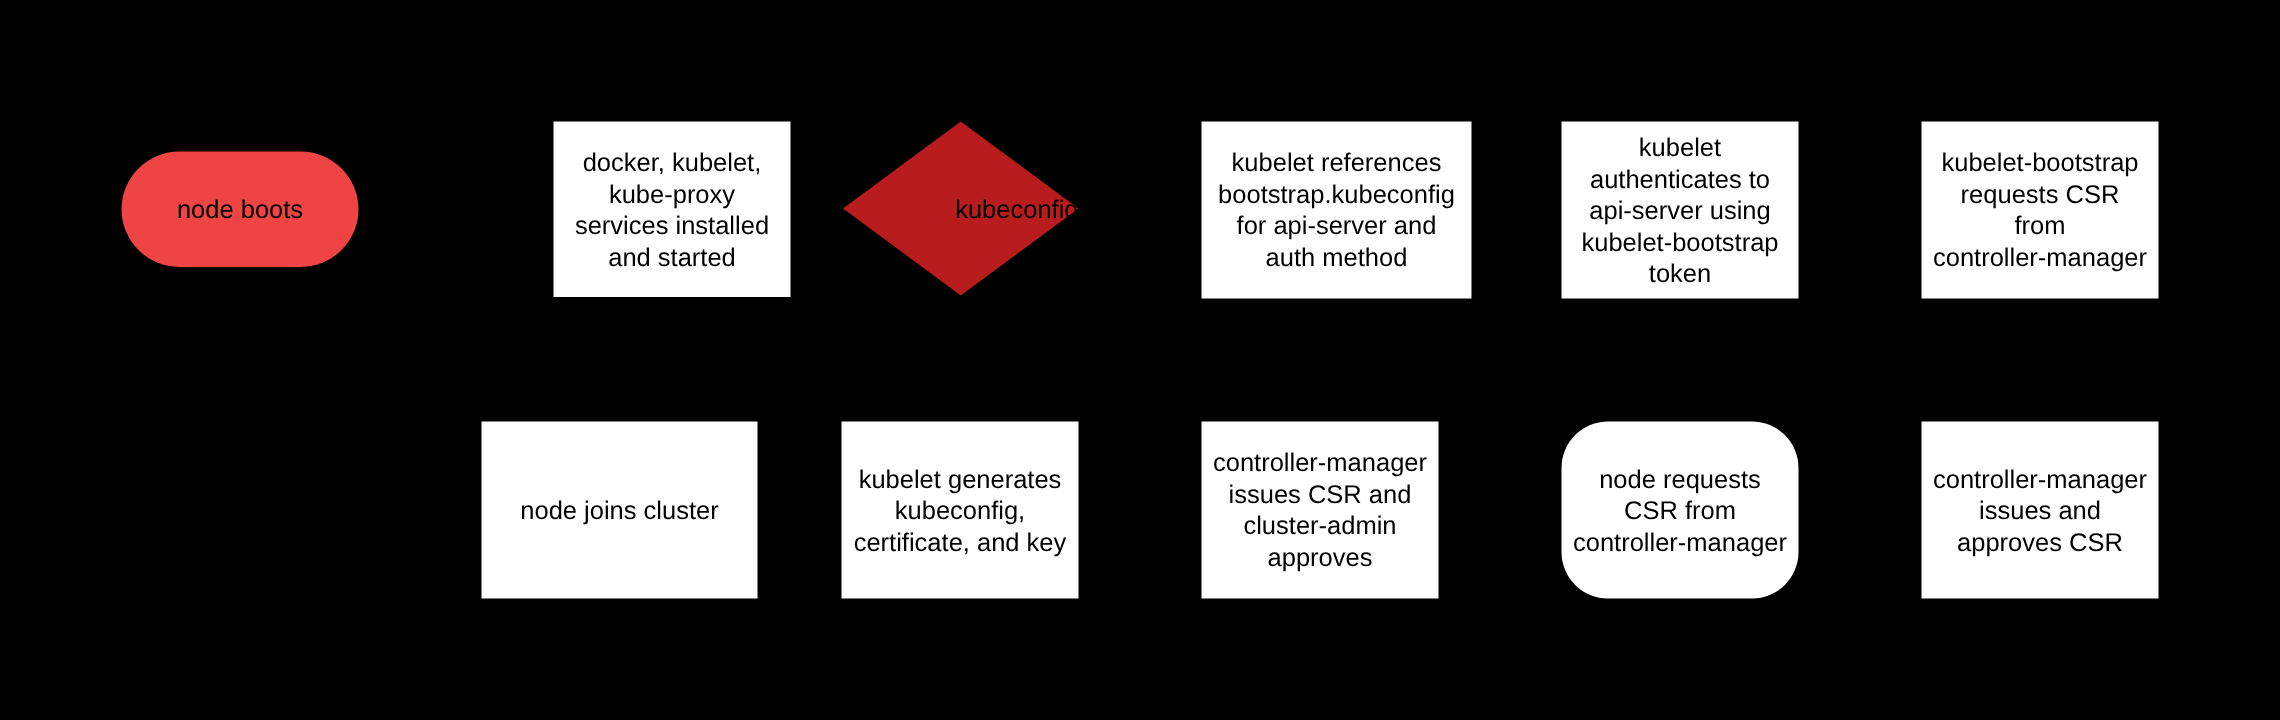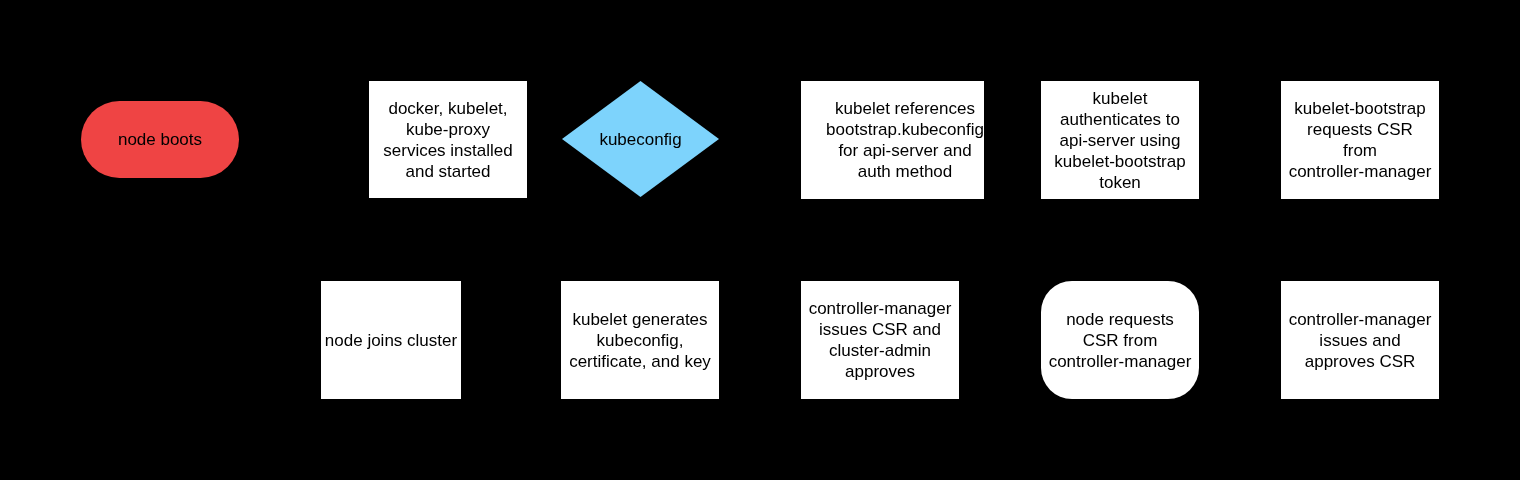--- a/index.html
+++ b/index.html
@@ -27,22 +27,23 @@
     white-space: pre-line;
   }
   .terminator {
     background: #ef4444;
     border-radius: 39px;
   }
   .process {
     background: #ffffff;
   }
   .decision {
-    background: #7dd3fc;
+    background: #b91c1c;
     clip-path: polygon(50% 0%, 100% 50%, 50% 100%, 0% 50%);
+    text-align: right;
   }
 </style>
 </head>
 <body>
 
 <div class="canvas">
 
   <div class="node terminator" style="left:81px; top:101px; width:158px; height:77px;">
     <span class="label">node boots</span>
   </div>
@@ -51,21 +52,21 @@
     <span class="label">docker, kubelet,
 kube-proxy
 services installed
 and started</span>
   </div>
 
   <div class="node decision" style="left:562px; top:81px; width:157px; height:116px;">
     <span class="label">kubeconfig</span>
   </div>
 
-  <div class="node process" style="left:801px; top:81px; width:158px; height:118px;padding-left:25px;">
+  <div class="node process" style="left:801px; top:81px; width:180px; height:118px;">
     <span class="label">kubelet references
 bootstrap.kubeconfig
 for api-server and
 auth method</span>
   </div>
 
   <div class="node process" style="left:1041px; top:81px; width:158px; height:118px;">
     <span class="label">kubelet
 authenticates to
 api-server using
@@ -74,21 +75,21 @@
   </div>
 
   <div class="node process" style="left:1281px; top:81px; width:158px; height:118px;">
     <span class="label">kubelet-bootstrap
 requests CSR
 from
 controller-manager</span>
   </div>
 
 
-  <div class="node process" style="left:321px; top:281px; width:140px; height:118px;">
+  <div class="node process" style="left:321px; top:281px; width:184px; height:118px;">
     <span class="label">node joins cluster</span>
   </div>
 
   <div class="node process" style="left:561px; top:281px; width:158px; height:118px;">
     <span class="label">kubelet generates
 kubeconfig,
 certificate, and key</span>
   </div>
 
   <div class="node process" style="left:801px; top:281px; width:158px; height:118px;">

